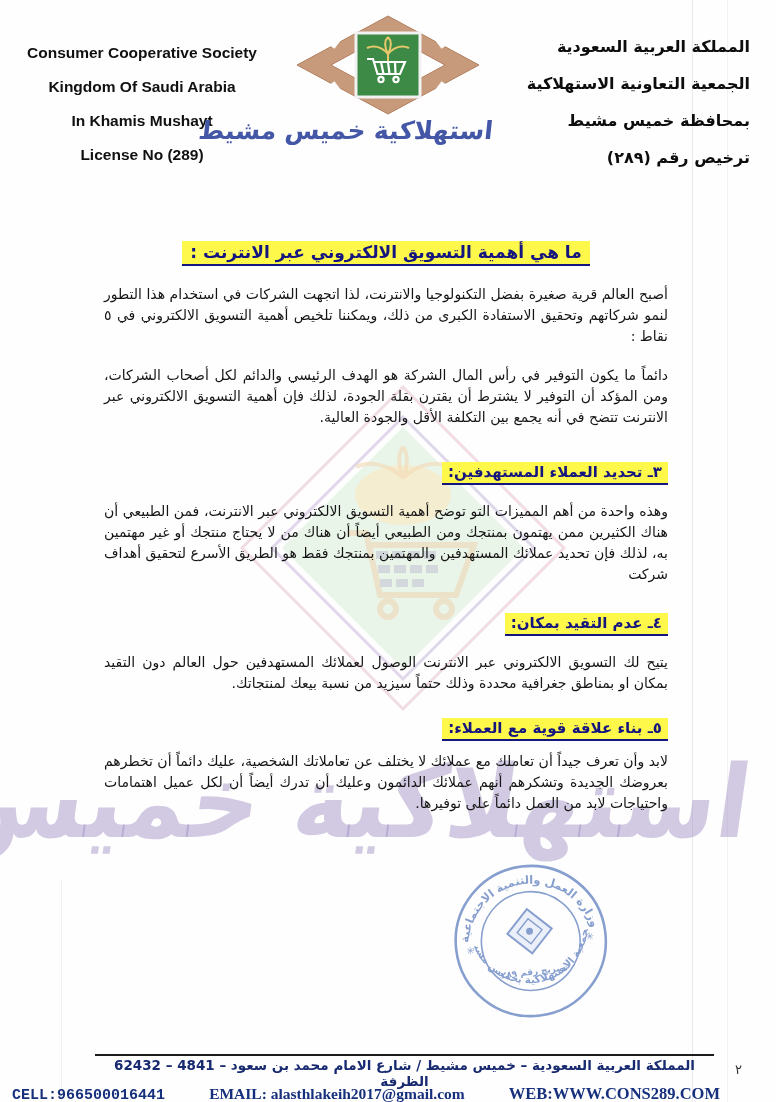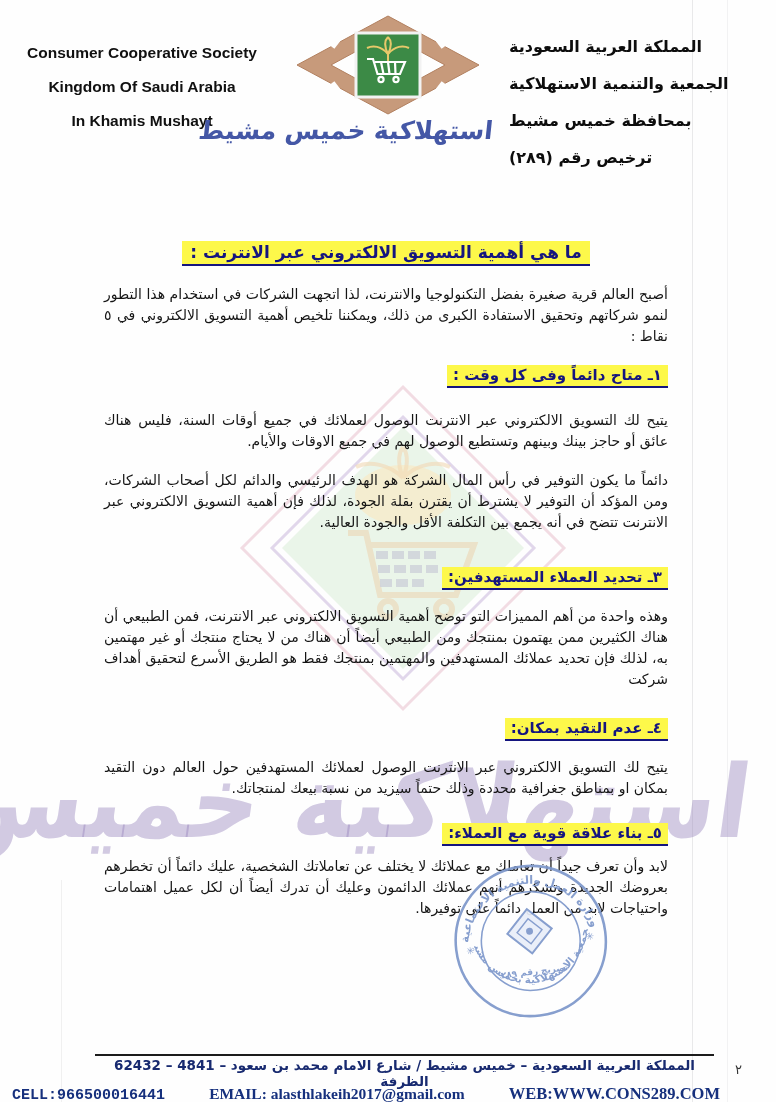--- a/index.html
+++ b/index.html
@@ -15,21 +15,21 @@
   .scan-line.l3 { top:880px; background:rgba(50,50,60,.07); }
 
   
   .header { position:absolute; top:18px; left:0; right:0; height:140px; }
   .header-en {
     position:absolute; left:22px; top:18px; width:240px; text-align:center;
     font-family:"Liberation Sans", sans-serif; font-weight:bold;
     font-size:15.5px; line-height:34px; color:#101010;
   }
   .header-ar {
-    position:absolute; right:32px; top:10px; width:235px; text-align:left;
+    position:absolute; right:26px; top:10px; width:235px; text-align:right;
     direction:rtl; font-weight:bold; font-size:16px; line-height:37px; color:#0d0d0d;
   }
   .header-logo { position:absolute; left:283px; top:-4px; width:210px; text-align:center; }
   .logo-callig {
     margin-top:-6px; direction:rtl; font-size:25px; font-weight:bold;
     color:#4457a6; transform:skewX(-6deg); letter-spacing:1px; white-space:nowrap;
   }
 
   
   .main { position:relative; z-index:2; padding:150px 108px 0 104px; direction:rtl; }
@@ -92,20 +92,21 @@
 
   <div class="scan-line" style="left:692px"></div>
   <div class="scan-line l2" style="left:727px"></div>
   <div class="scan-line l3" style="left:61px"></div>
 
   <div class="header">
     <div class="header-en">
       <div>Consumer Cooperative Society</div>
       <div>Kingdom Of Saudi Arabia</div>
       <div>In Khamis  Mushayt</div>
+      <div>License No (289)</div>
     </div>
 
     <div class="header-logo">
       <svg width="190" height="104" viewBox="0 0 190 104">
         <path d="M95 2 L186 51 L95 100 L4 51 Z M95 20 L152 51 L95 82 L38 51 Z" fill="#c79a7b" fill-rule="evenodd" stroke="#b2805f" stroke-width="1"></path>
         <line x1="137" y1="15" x2="151" y2="33" stroke="#fefefe" stroke-width="6"></line>
         <line x1="39" y1="33" x2="53" y2="15" stroke="#fefefe" stroke-width="6"></line>
         <line x1="137" y1="87" x2="151" y2="69" stroke="#fefefe" stroke-width="6"></line>
         <line x1="39" y1="69" x2="53" y2="87" stroke="#fefefe" stroke-width="6"></line>
         <rect x="63" y="19" width="64" height="64" fill="#3c8a46" stroke="#f2f2f2" stroke-width="3"></rect>
@@ -125,21 +126,21 @@
             <line x1="28" y1="4" x2="28.5" y2="16"></line>
           <circle cx="14" cy="21.5" r="2.6"></circle>
             <circle cx="29" cy="21.5" r="2.6"></circle>
         </g>
       </svg>
       <div class="logo-callig">استهلاكية خميس مشيط</div>
     </div>
 
     <div class="header-ar">
       <div>المملكة العربية السعودية</div>
-      <div>الجمعية والتنمية الاستهلاكية</div>
+      <div>الجمعية التعاونية الاستهلاكية</div>
       <div>بمحافظة خميس مشيط</div>
       <div>ترخيص رقم (٢٨٩)</div>
     </div>
   </div>
 
   <div class="wm-logo">
     <svg width="330" height="330" viewBox="0 0 330 330">
       <path d="M165 4 L326 165 L165 326 L4 165 Z" fill="none" stroke="#e7bcca" stroke-width="3"></path>
       <path d="M165 34 L296 165 L165 296 L34 165 Z" fill="none" stroke="#c6b2da" stroke-width="3"></path>
       <path d="M165 44 L286 165 L165 286 L44 165 Z" fill="#b7dcb3" opacity="0.55"></path>
@@ -168,26 +169,20 @@
 
   <div class="wm-script">استهلاكية خميس مسيط</div>
 
   <div class="main">
     <h2 class="doc-title">
       <span class="hl">ما هي أهمية التسويق الالكتروني عبر الانترنت :</span>
     </h2>
 
     <p class="body-text intro">أصبح العالم قرية صغيرة بفضل التكنولوجيا والانترنت، لذا اتجهت الشركات في استخدام هذا التطور لنمو شركاتهم وتحقيق الاستفادة الكبرى من ذلك، ويمكننا تلخيص أهمية التسويق الالكتروني في ٥ نقاط :</p>
 
-    <section class="sec1">
-      <h3 class="sec-head">
-        <span class="hl">١ـ متاح دائماً وفى كل وقت :</span>
-      </h3>
-      <p class="body-text">يتيح لك التسويق الالكتروني عبر الانترنت الوصول لعملائك في جميع أوقات السنة، فليس هناك عائق أو حاجز بينك وبينهم وتستطيع الوصول لهم في جميع الاوقات والأيام.</p>
-    </section>
 
     <section class="sec2">
       <p class="body-text">دائماً ما يكون التوفير في رأس المال الشركة هو الهدف الرئيسي والدائم لكل أصحاب الشركات، ومن المؤكد أن التوفير لا يشترط أن يقترن بقلة الجودة، لذلك فإن أهمية التسويق الالكتروني عبر الانترنت تتضح في أنه يجمع بين التكلفة الأقل والجودة العالية.</p>
     </section>
 
     <section class="sec3">
       <h3 class="sec-head">
         <span class="hl">٣ـ تحديد العملاء المستهدفين:</span>
       </h3>
       <p class="body-text">وهذه واحدة من أهم المميزات التو توضح أهمية التسويق الالكتروني عبر الانترنت، فمن الطبيعي أن هناك الكثيرين ممن يهتمون بمنتجك ومن الطبيعي أيضاً أن هناك من لا يحتاج منتجك أو غير مهتمين به، لذلك فإن تحديد عملائك المستهدفين والمهتمين بمنتجك فقط هو الطريق الأسرع لتحقيق أهداف شركت</p>

